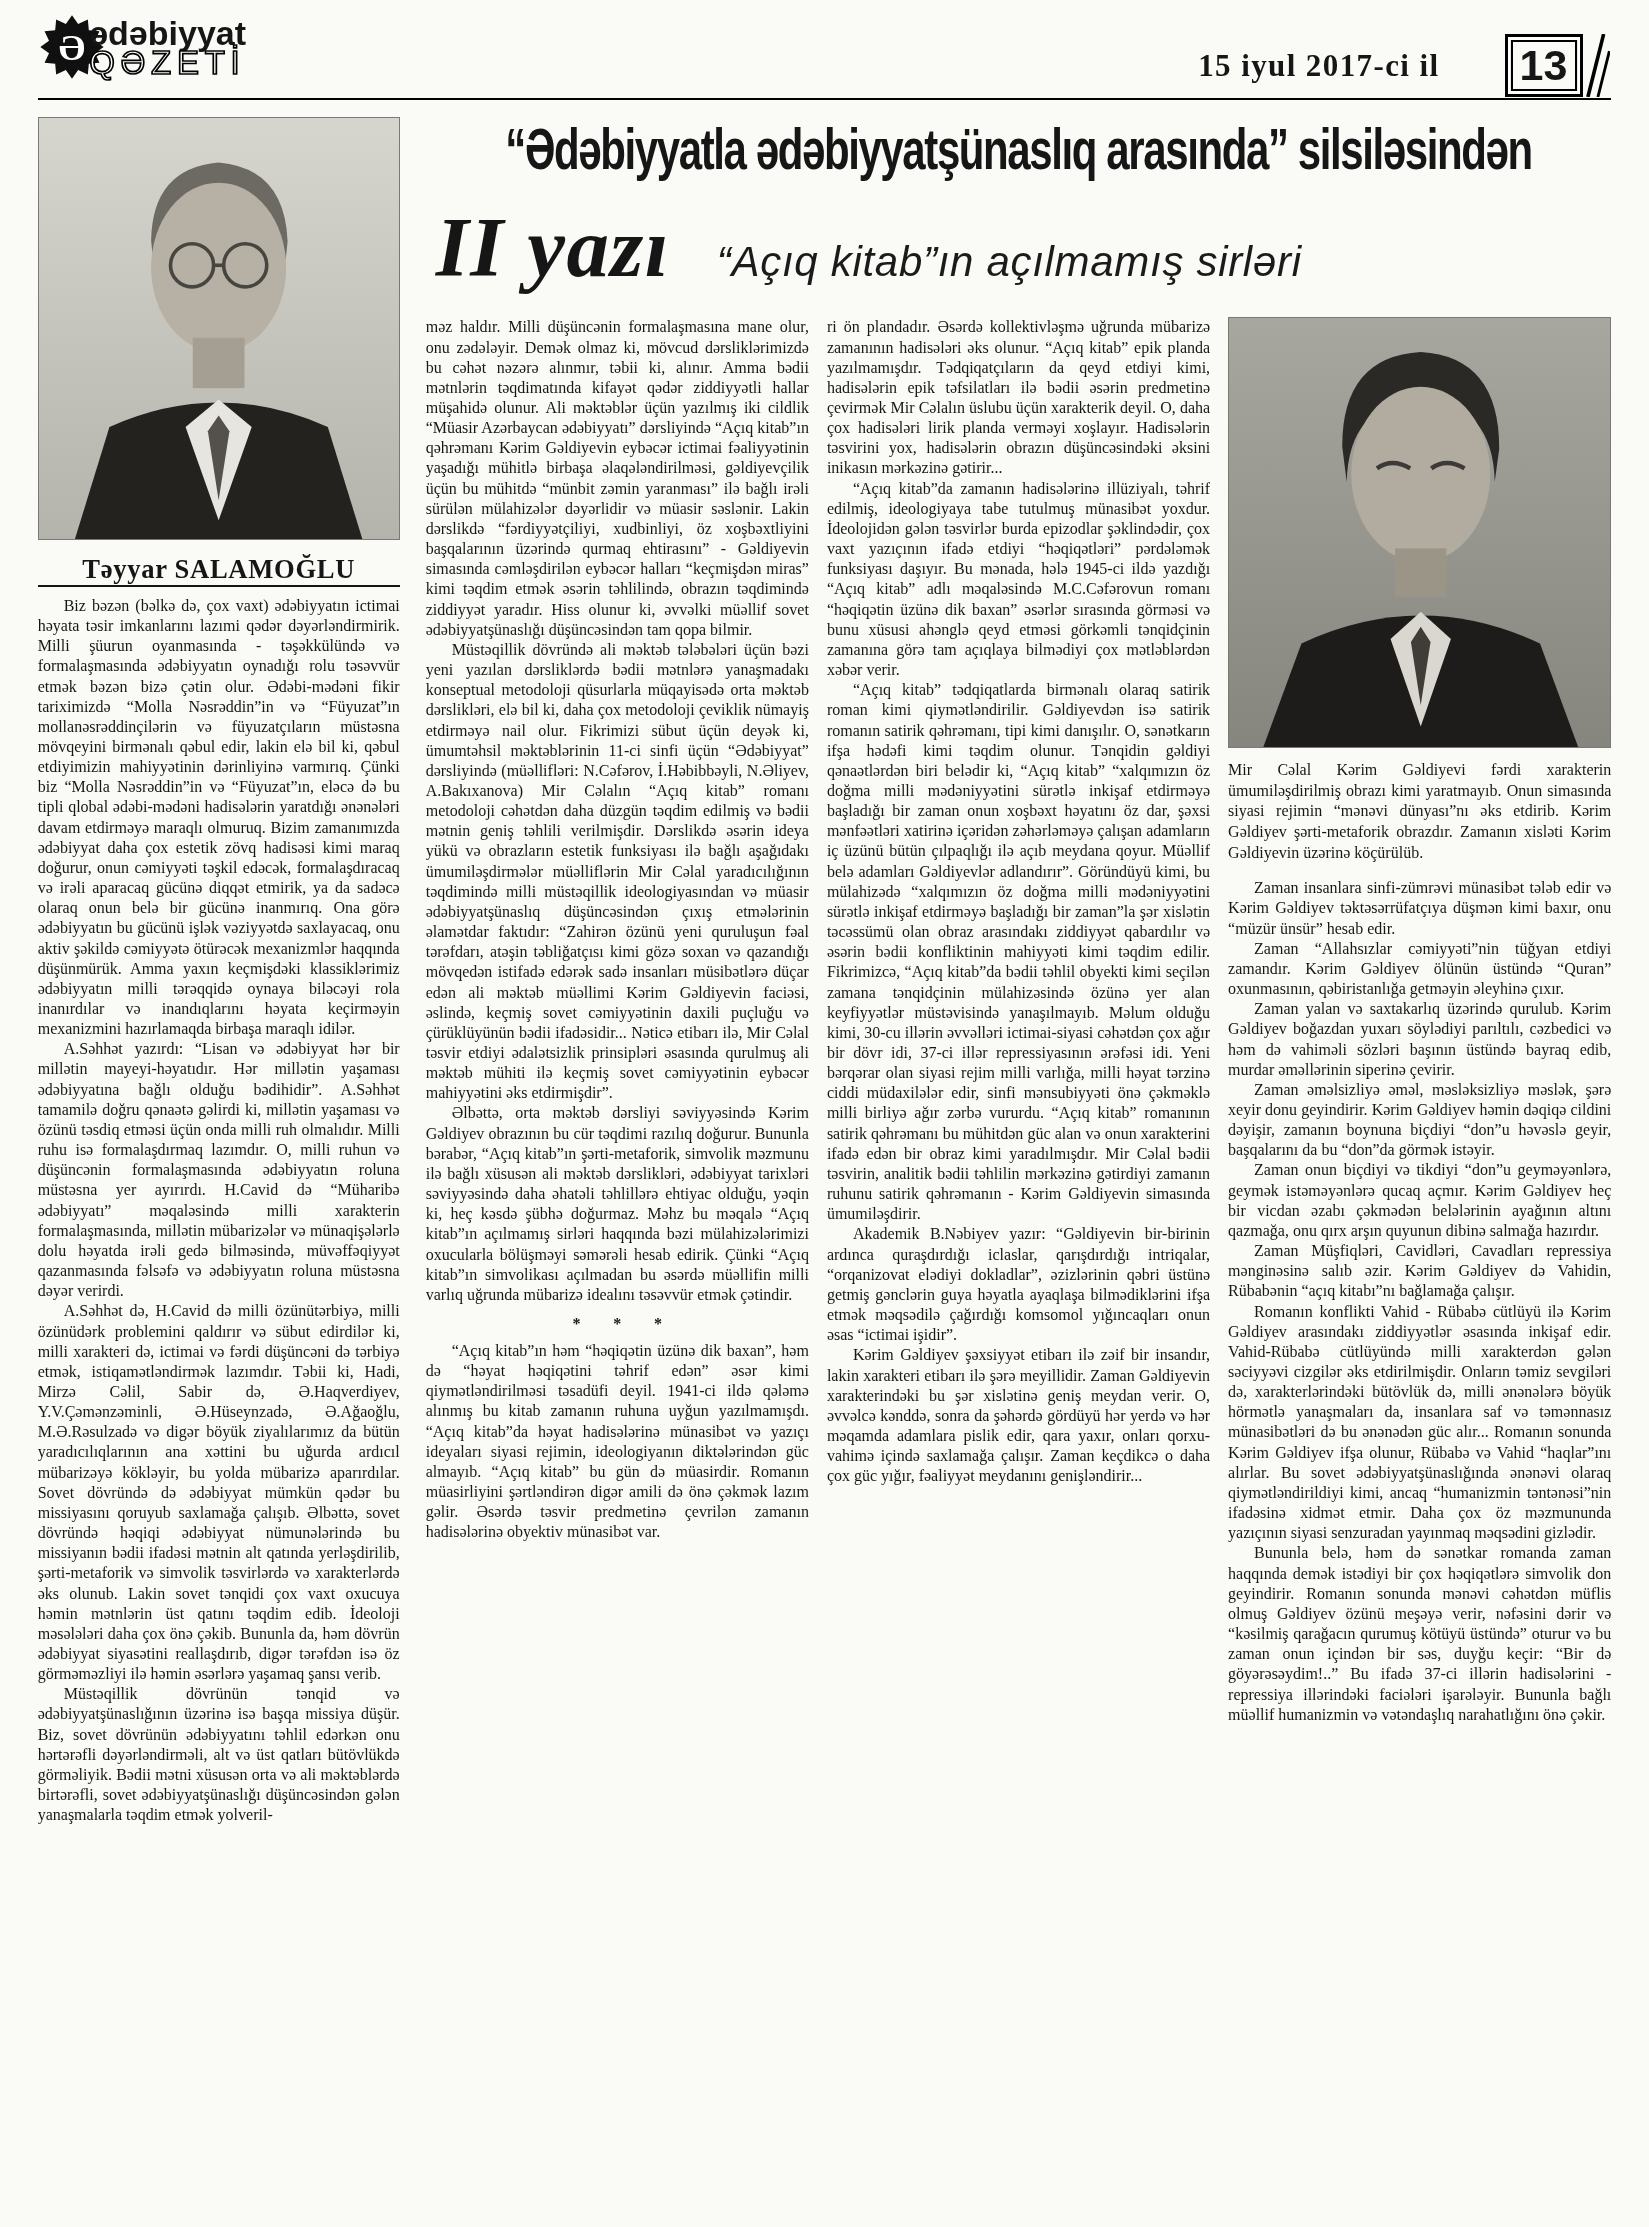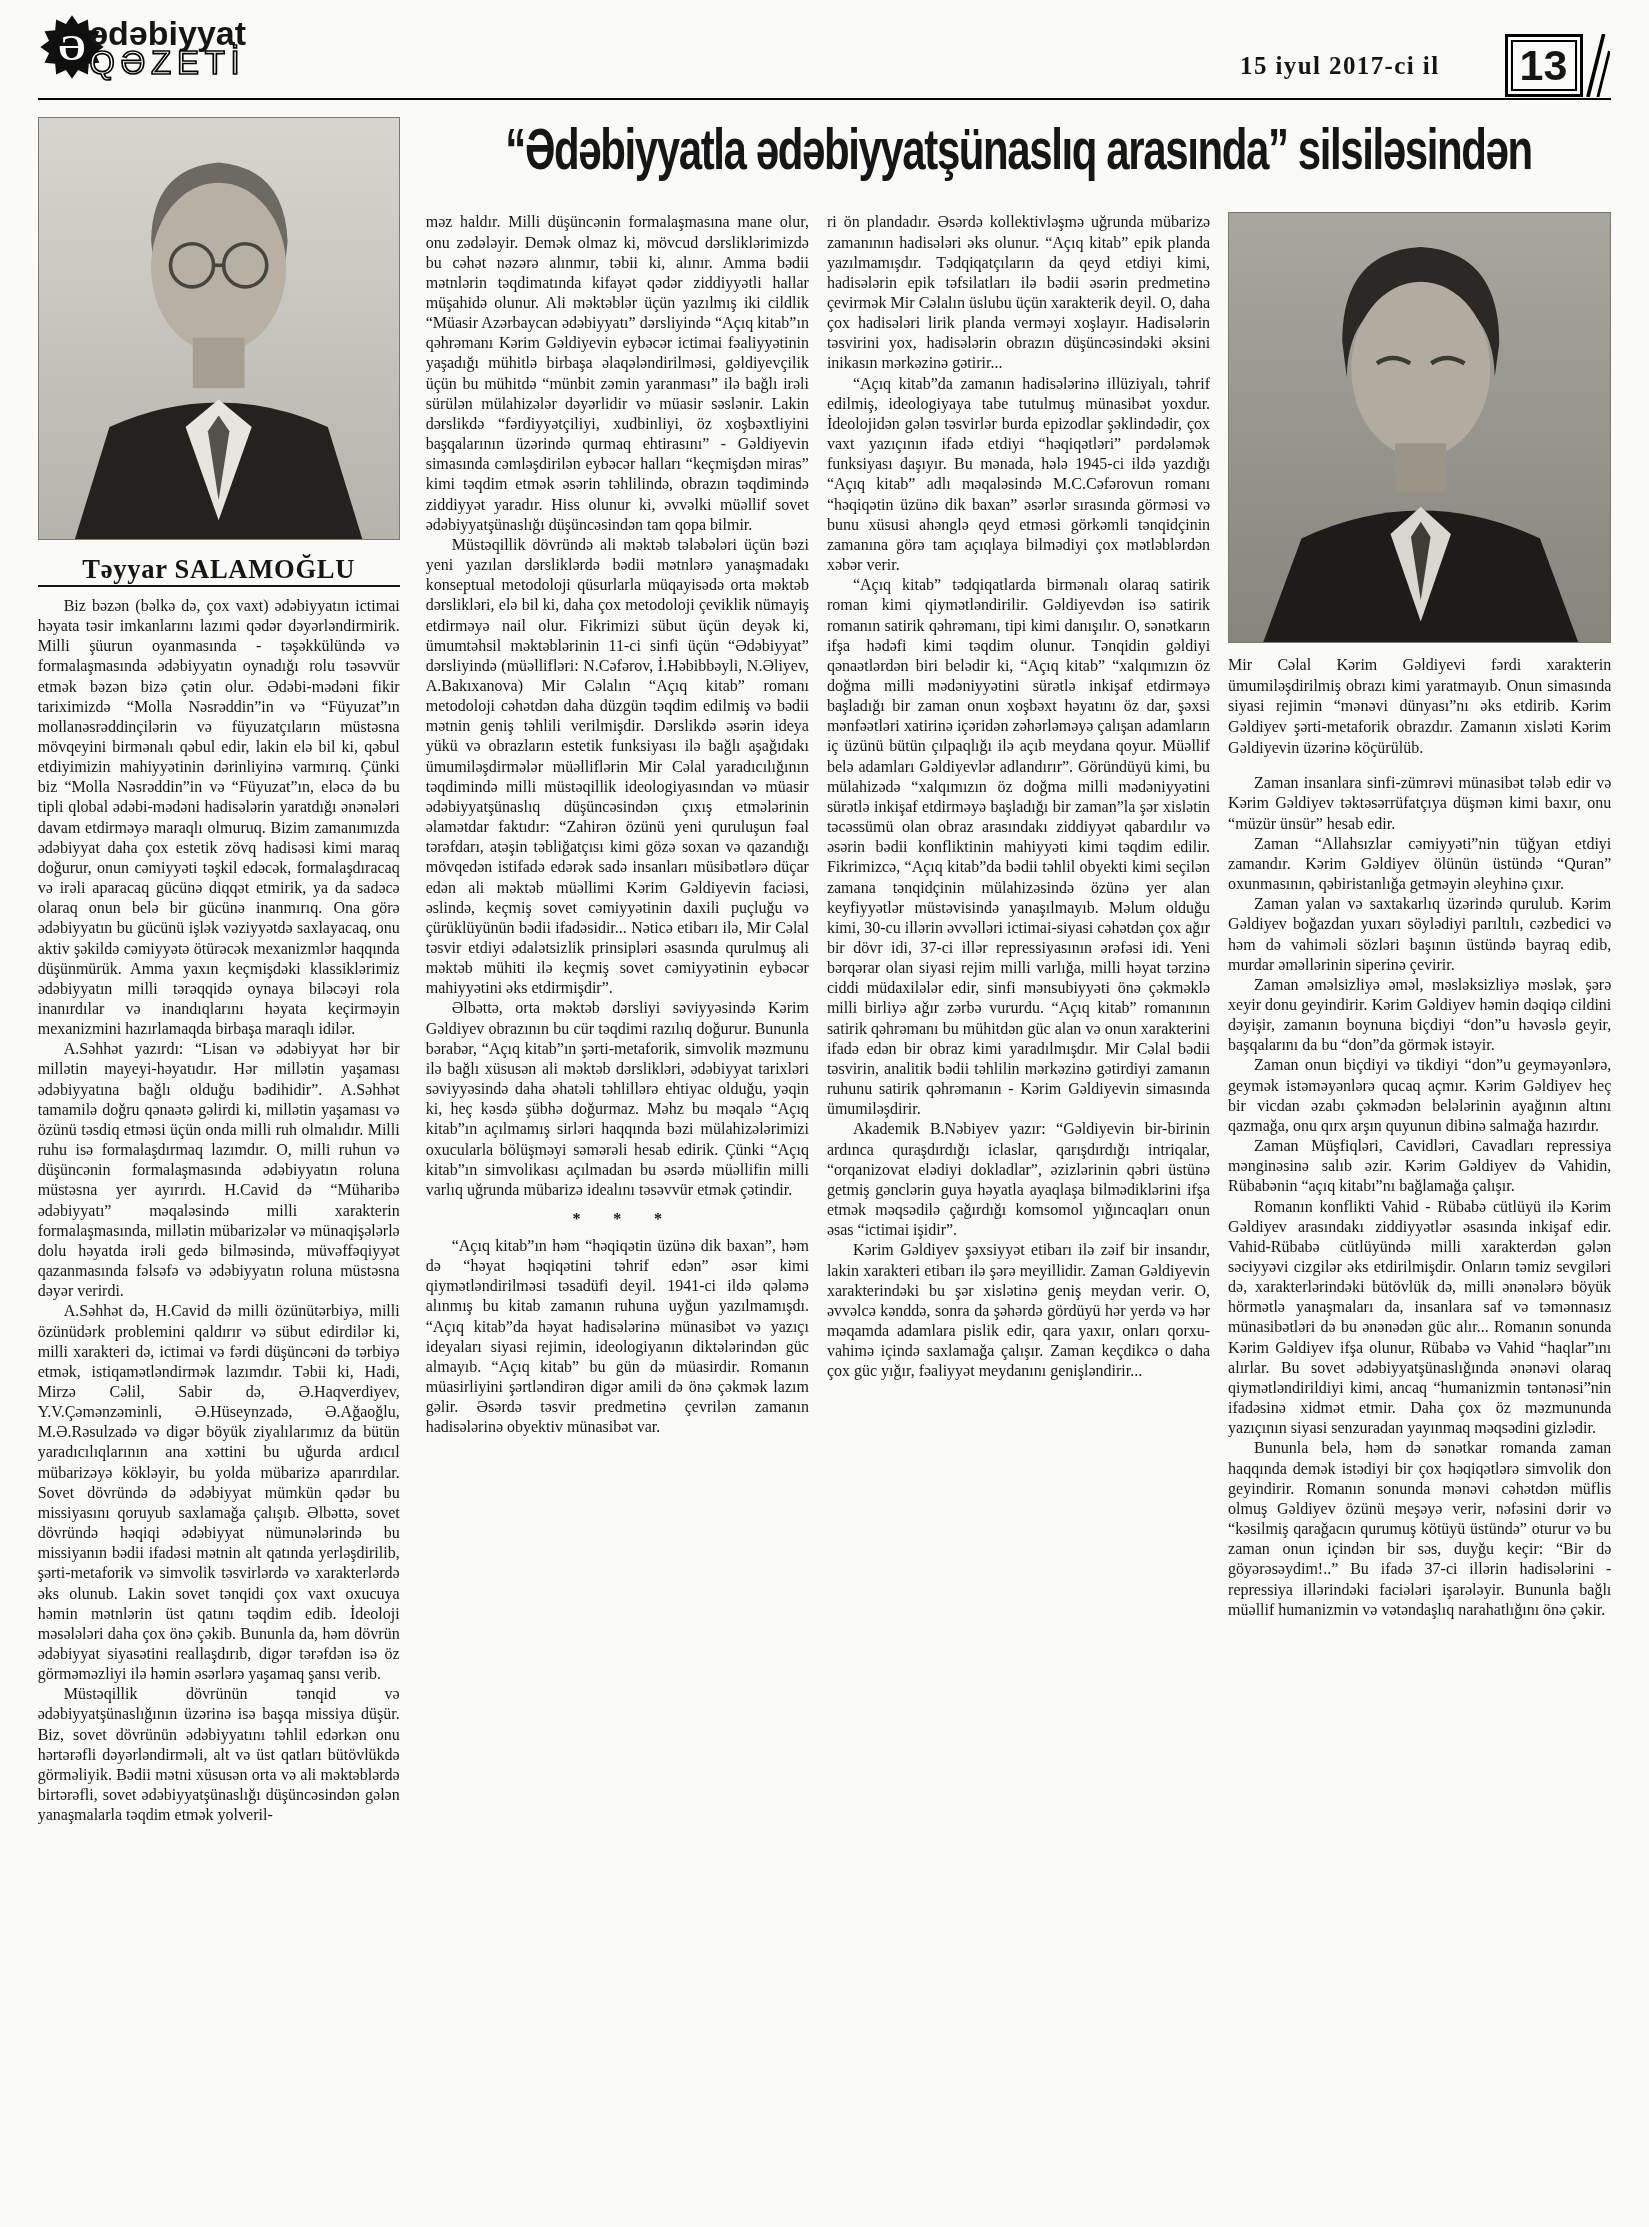--- a/index.html
+++ b/index.html
@@ -11,21 +11,21 @@
   }
 
   
   .masthead { display:flex; justify-content:space-between; align-items:flex-start; padding:2.9px 7.2px 0 7.2px; height:85px; }
   .logo { display:flex; align-items:center; }
   .emblem { width:66px; height:66px; flex:0 0 66px; }
   .logo-text { margin-left:-16px; line-height:1; }
   .logo-l1 { font-family:"Liberation Sans", sans-serif; font-weight:bold; font-size:34px; letter-spacing:0px; }
   .logo-l2 { font-family:"Liberation Sans", sans-serif; font-weight:normal; font-size:33px; letter-spacing:5.7px; color:#fff; -webkit-text-stroke:1.7px #000; margin-top:-4.3px; }
   .masthead-right { display:flex; align-items:center; gap:65px; margin-top:20px; }
-  .date { font-size:25px; font-weight:bold; letter-spacing:1.4px; }
+  .date { font-size:31px; font-weight:bold; letter-spacing:1.4px; }
   .pagebox-wrap { display:flex; align-items:flex-start; }
   .pagebox {
     width:78px; height:63px; border:3.6px solid #000;
     box-shadow: inset 0 0 0 2.9px #fff, inset 0 0 0 5px #000;
     display:flex; align-items:center; justify-content:center;
     font-family:"Liberation Sans", sans-serif; font-weight:bold; font-size:43px;
   }
   .pagebox-hatch { width:24.4px; height:63px; margin-left:2.9px; }
   .rule { border:none; border-top:2.9px solid #000; margin:1.4px 5.7px 17px 5.7px; }
 
@@ -127,20 +127,24 @@
           <p>A.Səhhət yazırdı: “Lisan və ədəbiyyat hər bir millətin mayeyi-həyatıdır. Hər millətin yaşaması ədəbiyyatına bağlı olduğu bədihidir”. A.Səhhət tamamilə doğru qənaətə gəlirdi ki, millətin yaşaması və özünü təsdiq etməsi üçün onda milli ruh olmalıdır. Milli ruhu isə formalaşdırmaq lazımdır. O, milli ruhun və düşüncənin formalaşmasında ədəbiyyatın roluna müstəsna yer ayırırdı. H.Cavid də “Müharibə ədəbiyyatı” məqaləsində milli xarakterin formalaşmasında, millətin mübarizələr və münaqişələrlə dolu həyatda irəli gedə bilməsində, müvəffəqiyyət qazanmasında fəlsəfə və ədəbiyyatın roluna müstəsna dəyər verirdi.</p>
           <p>A.Səhhət də, H.Cavid də milli özünütərbiyə, milli özünüdərk problemini qaldırır və sübut edirdilər ki, milli xarakteri də, ictimai və fərdi düşüncəni də tərbiyə etmək, istiqamətləndirmək lazımdır. Təbii ki, Hadi, Mirzə Cəlil, Sabir də, Ə.Haqverdiyev, Y.V.Çəmənzəminli, Ə.Hüseynzadə, Ə.Ağaoğlu, M.Ə.Rəsulzadə və digər böyük ziyalılarımız da bütün yaradıcılıqlarının ana xəttini bu uğurda ardıcıl mübarizəyə kökləyir, bu yolda mübarizə aparırdılar. Sovet dövründə də ədəbiyyat mümkün qədər bu missiyasını qoruyub saxlamağa çalışıb. Əlbəttə, sovet dövründə həqiqi ədəbiyyat nümunələrində bu missiyanın bədii ifadəsi mətnin alt qatında yerləşdirilib, şərti-metaforik və simvolik təsvirlərdə və xarakterlərdə əks olunub. Lakin sovet tənqidi çox vaxt oxucuya həmin mətnlərin üst qatını təqdim edib. İdeoloji məsələləri daha çox önə çəkib. Bununla da, həm dövrün ədəbiyyat siyasətini reallaşdırıb, digər tərəfdən isə öz görməməzliyi ilə həmin əsərlərə yaşamaq şansı verib.</p>
           <p>Müstəqillik dövrünün tənqid və ədəbiyyatşünaslığının üzərinə isə başqa missiya düşür. Biz, sovet dövrünün ədəbiyyatını təhlil edərkən onu hərtərəfli dəyərləndirməli, alt və üst qatları bütövlükdə görməliyik. Bədii mətni xüsusən orta və ali məktəblərdə birtərəfli, sovet ədəbiyyatşünaslığı düşüncəsindən gələn yanaşmalarla təqdim etmək yolveril-</p>
         </div>
     </aside>
 
     <section class="right-area">
 
       <div class="headline">
         <div class="headline-series">“Ədəbiyyatla ədəbiyyatşünaslıq arasında” silsiləsindən</div>
+        <div class="headline-row">
+          <span class="headline-part">II yazı</span>
+          <span class="headline-title">“Açıq kitab”ın açılmamış sirləri</span>
+        </div>
       </div>
 
       <div class="cols-row">
 
         <div class="tcol">
           <div class="paras cont">
               <p>məz haldır. Milli düşüncənin formalaşmasına mane olur, onu zədələyir. Demək olmaz ki, mövcud dərsliklərimizdə bu cəhət nəzərə alınmır, təbii ki, alınır. Amma bədii mətnlərin təqdimatında kifayət qədər ziddiyyətli hallar müşahidə olunur. Ali məktəblər üçün yazılmış iki cildlik “Müasir Azərbaycan ədəbiyyatı” dərsliyində “Açıq kitab”ın qəhrəmanı Kərim Gəldiyevin eybəcər ictimai fəaliyyətinin yaşadığı mühitlə birbaşa əlaqələndirilməsi, gəldiyevçilik üçün bu mühitdə “münbit zəmin yaranması” ilə bağlı irəli sürülən mülahizələr dəyərlidir və müasir səslənir. Lakin dərslikdə “fərdiyyətçiliyi, xudbinliyi, öz xoşbəxtliyini başqalarının üzərində qurmaq ehtirasını” - Gəldiyevin simasında cəmləşdirilən eybəcər halları “keçmişdən miras” kimi təqdim etmək əsərin təhlilində, obrazın təqdimində ziddiyyət yaradır. Hiss olunur ki, əvvəlki müəllif sovet ədəbiyyatşünaslığı düşüncəsindən tam qopa bilmir.</p>
               <p>Müstəqillik dövründə ali məktəb tələbələri üçün bəzi yeni yazılan dərsliklərdə bədii mətnlərə yanaşmadakı konseptual metodoloji qüsurlarla müqayisədə orta məktəb dərslikləri, elə bil ki, daha çox metodoloji çeviklik nümayiş etdirməyə nail olur. Fikrimizi sübut üçün deyək ki, ümumtəhsil məktəblərinin 11-ci sinfi üçün “Ədəbiyyat” dərsliyində (müəllifləri: N.Cəfərov, İ.Həbibbəyli, N.Əliyev, A.Bakıxanova) Mir Cəlalın “Açıq kitab” romanı metodoloji cəhətdən daha düzgün təqdim edilmiş və bədii mətnin geniş təhlili verilmişdir. Dərslikdə əsərin ideya yükü və obrazların estetik funksiyası ilə bağlı aşağıdakı ümumiləşdirmələr müəlliflərin Mir Cəlal yaradıcılığının təqdimində milli müstəqillik ideologiyasından və müasir ədəbiyyatşünaslıq düşüncəsindən çıxış etmələrinin əlamətdar faktıdır: “Zahirən özünü yeni quruluşun fəal tərəfdarı, atəşin təbliğatçısı kimi gözə soxan və qazandığı mövqedən istifadə edərək sadə insanları müsibətlərə düçar edən ali məktəb müəllimi Kərim Gəldiyevin faciəsi, əslində, keçmiş sovet cəmiyyətinin daxili puçluğu və çürüklüyünün bədii ifadəsidir... Nəticə etibarı ilə, Mir Cəlal təsvir etdiyi ədalətsizlik prinsipləri əsasında qurulmuş ali məktəb mühiti ilə keçmiş sovet cəmiyyətinin eybəcər mahiyyətini əks etdirmişdir”.</p>
               <p>Əlbəttə, orta məktəb dərsliyi səviyyəsində Kərim Gəldiyev obrazının bu cür təqdimi razılıq doğurur. Bununla bərabər, “Açıq kitab”ın şərti-metaforik, simvolik məzmunu ilə bağlı xüsusən ali məktəb dərslikləri, ədəbiyyat tarixləri səviyyəsində daha əhatəli təhlillərə ehtiyac olduğu, yəqin ki, heç kəsdə şübhə doğurmaz. Məhz bu məqalə “Açıq kitab”ın açılmamış sirləri haqqında bəzi mülahizələrimizi oxucularla bölüşməyi səmərəli hesab edirik. Çünki “Açıq kitab”ın simvolikası açılmadan bu əsərdə müəllifin milli varlıq uğrunda mübarizə idealını təsəvvür etmək çətindir.</p>
               <p class="stars">* * *</p>

